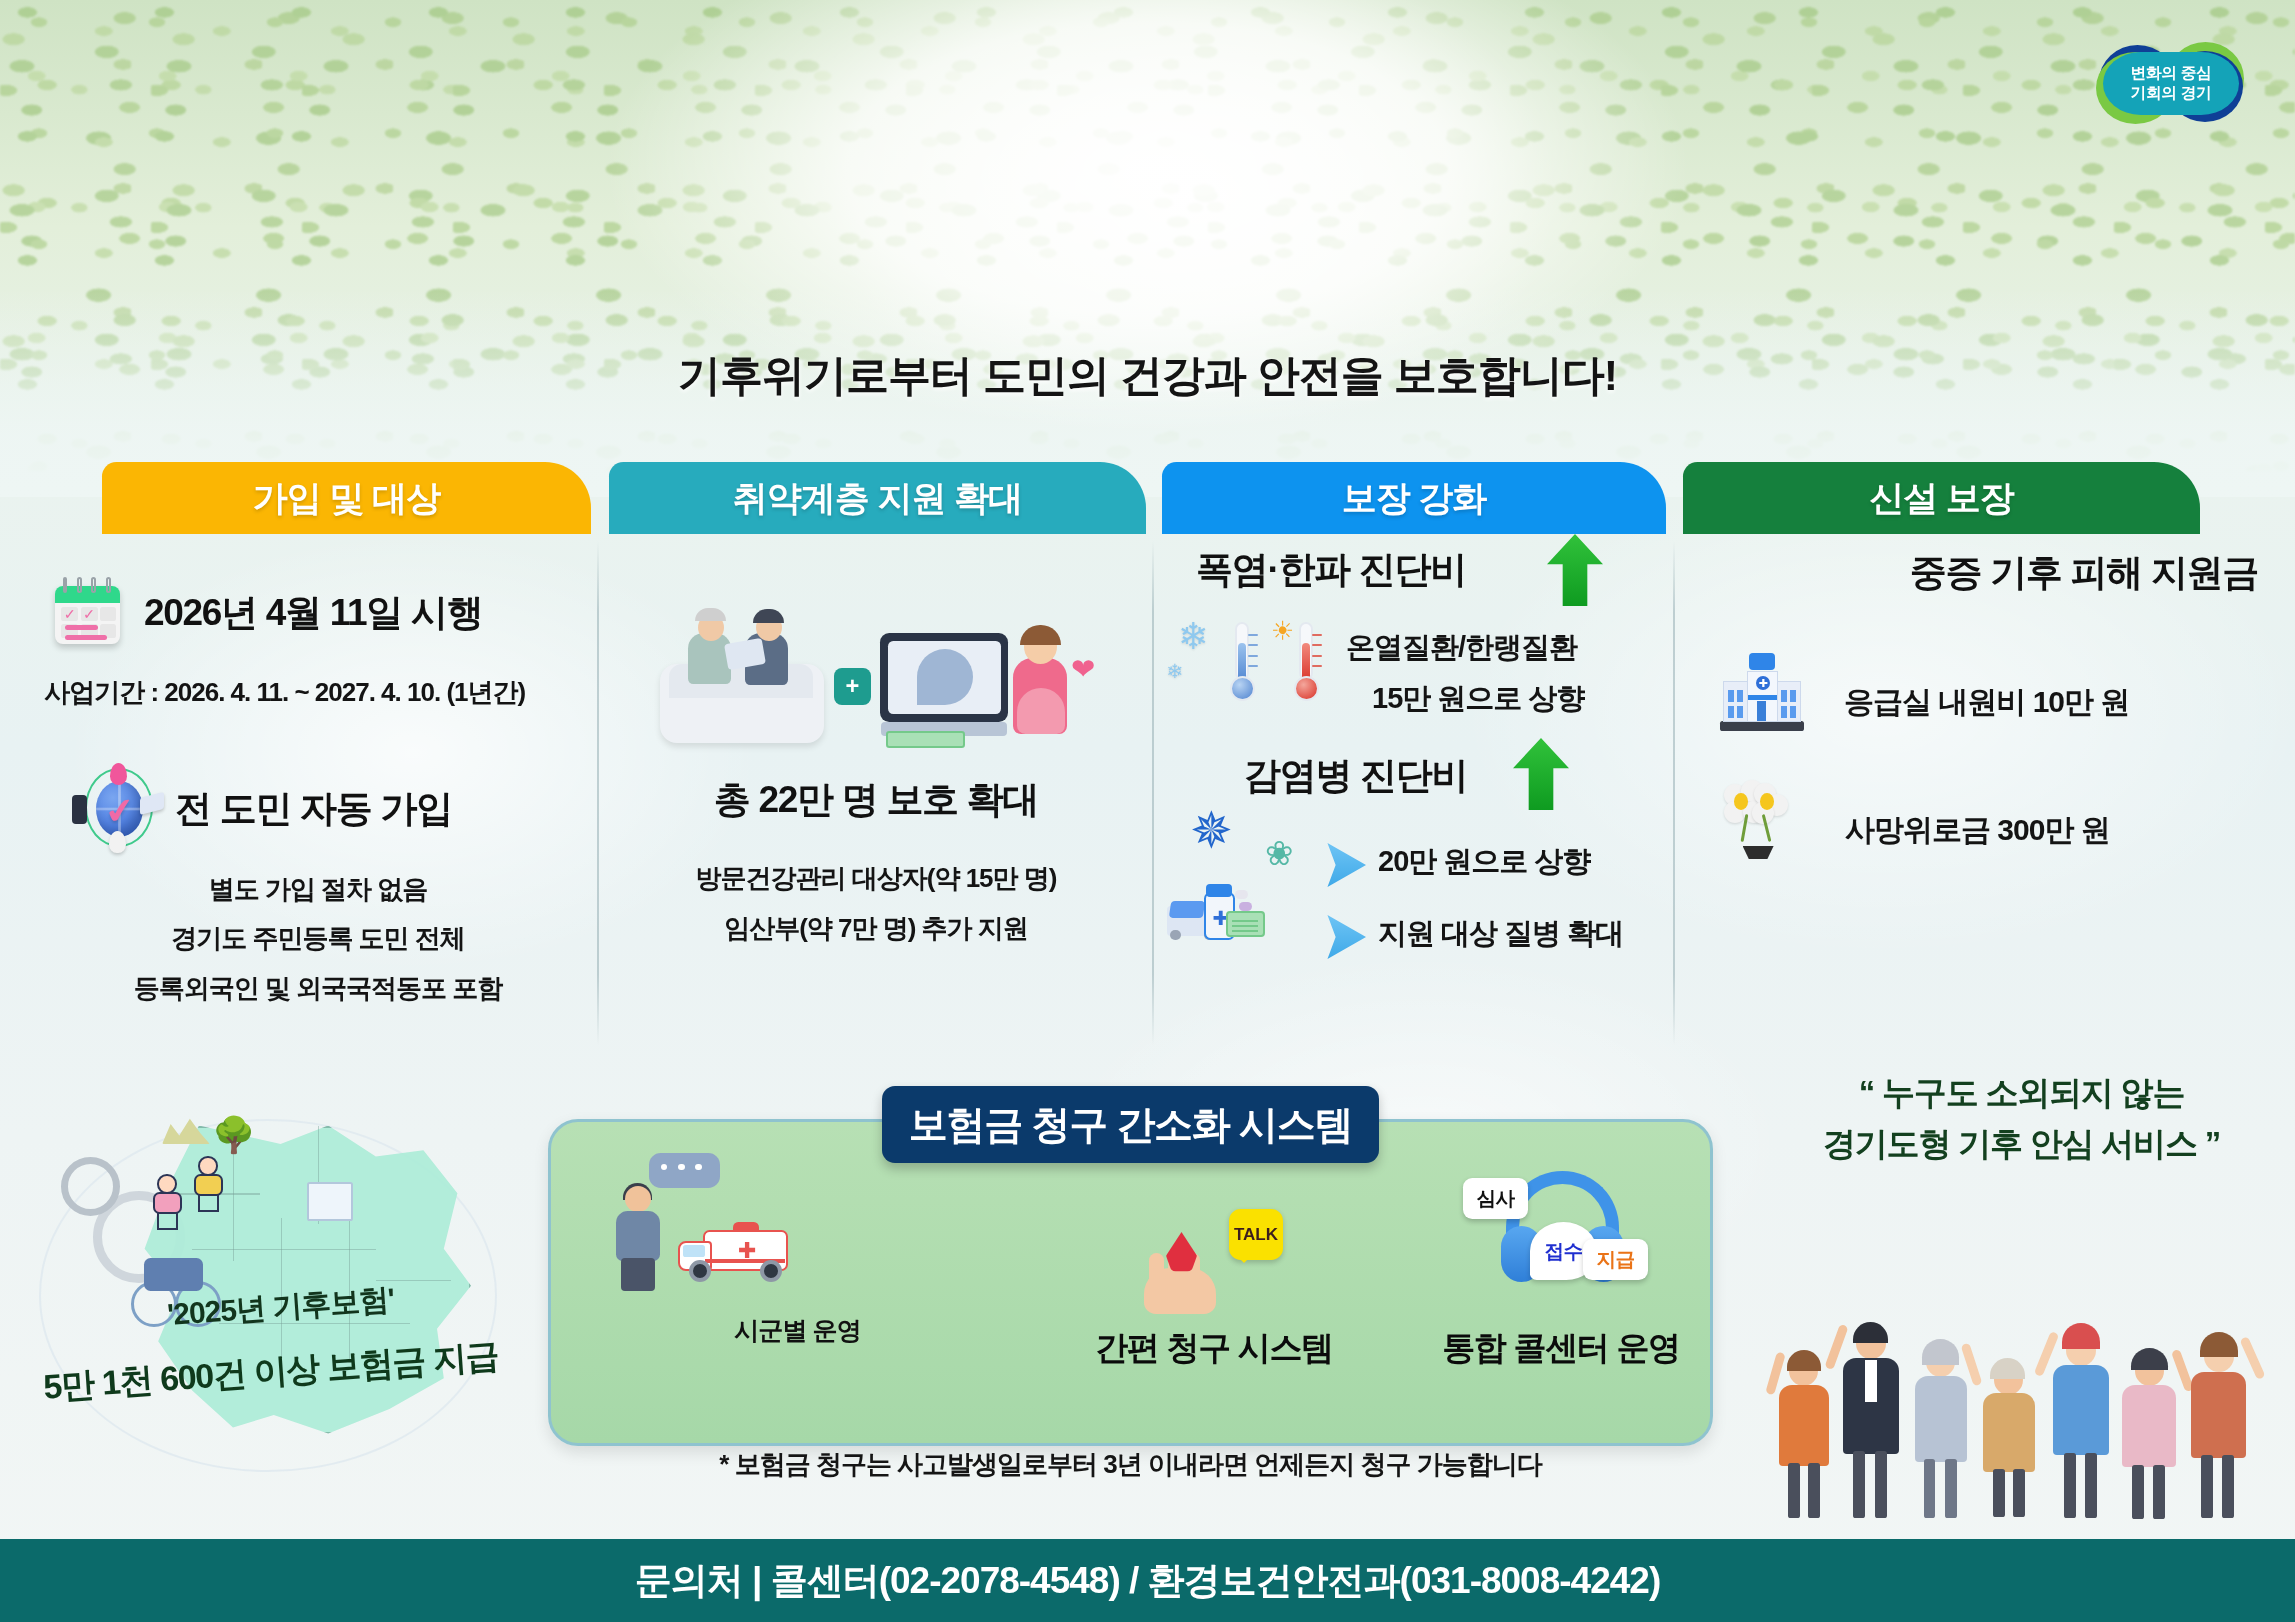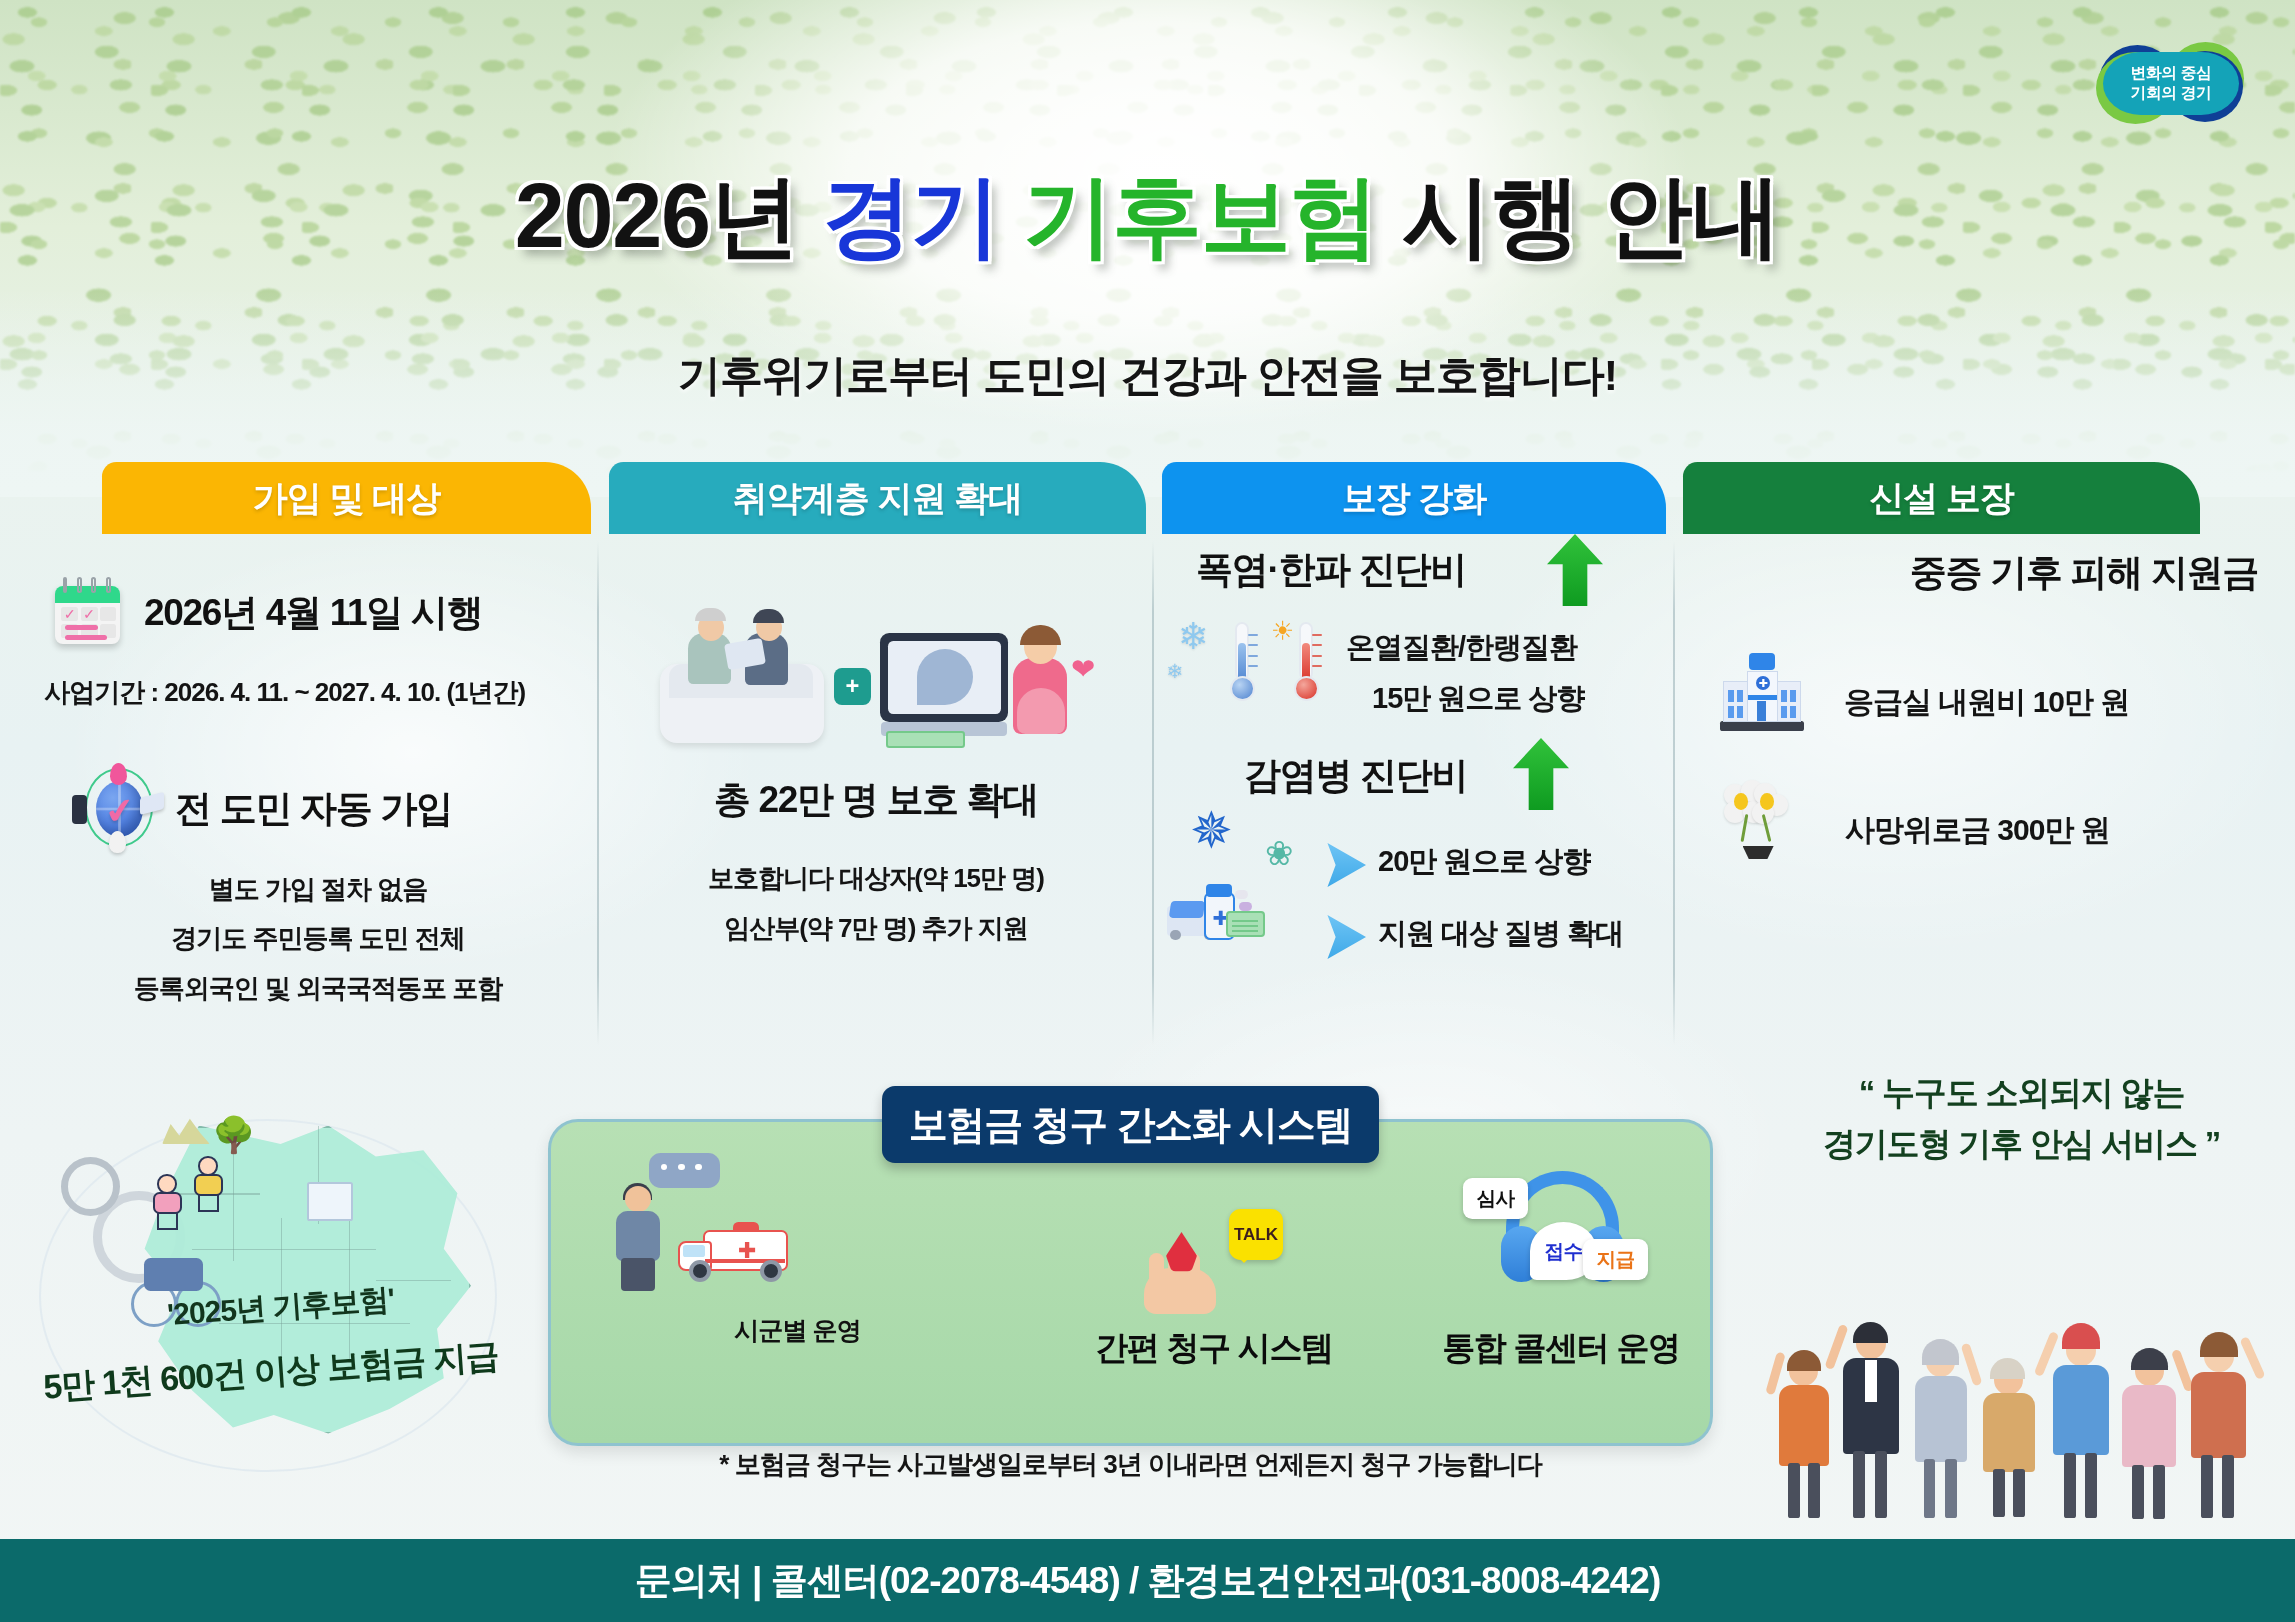--- a/index.html
+++ b/index.html
@@ -323,21 +323,20 @@
     <div class="blob b1"></div>
     <div class="blob b2"></div>
     <div class="blob b3"></div>
     <div class="blob b4"></div>
     <div class="core">
       <span>변화의 중심</span>
       <span>기회의 경기</span>
     </div>
   </div>
 
-  <div class="title"><span class="seg t-black">2026년 </span><span class="seg t-blue">경기 </span><span class="seg t-green">기후보험 </span><span class="seg t-black">시행 안내</span></div>
 
   <div class="subtitle">기후위기로부터 도민의 건강과 안전을 보호합니다!</div>
 
   <div class="tabs">
     <div class="tab" style="left:102px;width:489px;background:#fbb603;border-radius:14.4px 46px 0 0;">
       <span>가입 및 대상</span>
     </div>
     <div class="tab" style="left:609px;width:537px;background:#27abbd;border-radius:14.4px 46px 0 0;">
       <span>취약계층 지원 확대</span>
     </div>
@@ -413,21 +412,21 @@
       <div style="position:absolute;left:239px;bottom:7.9px;width:79px;height:17px;background:#a9e0b6;border:2px solid #74c98a;border-radius:3.3px;"></div>
 
       <div style="position:absolute;left:366px;bottom:22px;width:54px;height:76px;background:#ef6a8c;border-radius:19.6px 19.6px 7.9px 7.9px;"></div>
       <div style="position:absolute;left:370px;bottom:22px;width:48px;height:46px;background:#f39aaf;border-radius:26px 26px 9.2px 9.2px;"></div>
       <div style="position:absolute;left:377px;bottom:92px;width:33px;height:34px;border-radius:50%;background:#f5cda8;"></div>
       <div style="position:absolute;left:373px;bottom:111px;width:41px;height:19.6px;border-radius:21px 21px 0 0;background:#8c5a36;"></div>
       <div style="position:absolute;left:424px;bottom:72px;color:#f0628f;font-size:29px;line-height:1;">❤</div>
     </div>
 
     <div class="h2" style="position:absolute;left:0;top:241px;width:550px;text-align:center;">총 22만 명 보호 확대</div>
-    <div class="p2" style="position:absolute;left:0;top:327px;width:550px;text-align:center;">보호합니다 대상자(약 15만 명)</div>
+    <div class="p2" style="position:absolute;left:0;top:327px;width:550px;text-align:center;">방문건강관리 대상자(약 15만 명)</div>
     <div class="p2" style="position:absolute;left:0;top:377px;width:550px;text-align:center;">임산부(약 7만 명) 추가 지원</div>
   </div>
 
   <div class="panel" style="left:1156px;width:517px;">
     <div class="h2" style="position:absolute;left:40px;top:10.5px;">폭염·한파 진단비</div>
     <div class="uparrow" style="position:absolute;left:391px;top:0;">
         <i></i>
       </div>
 
     <div class="ico thermo" style="left:71px;top:88px;">

